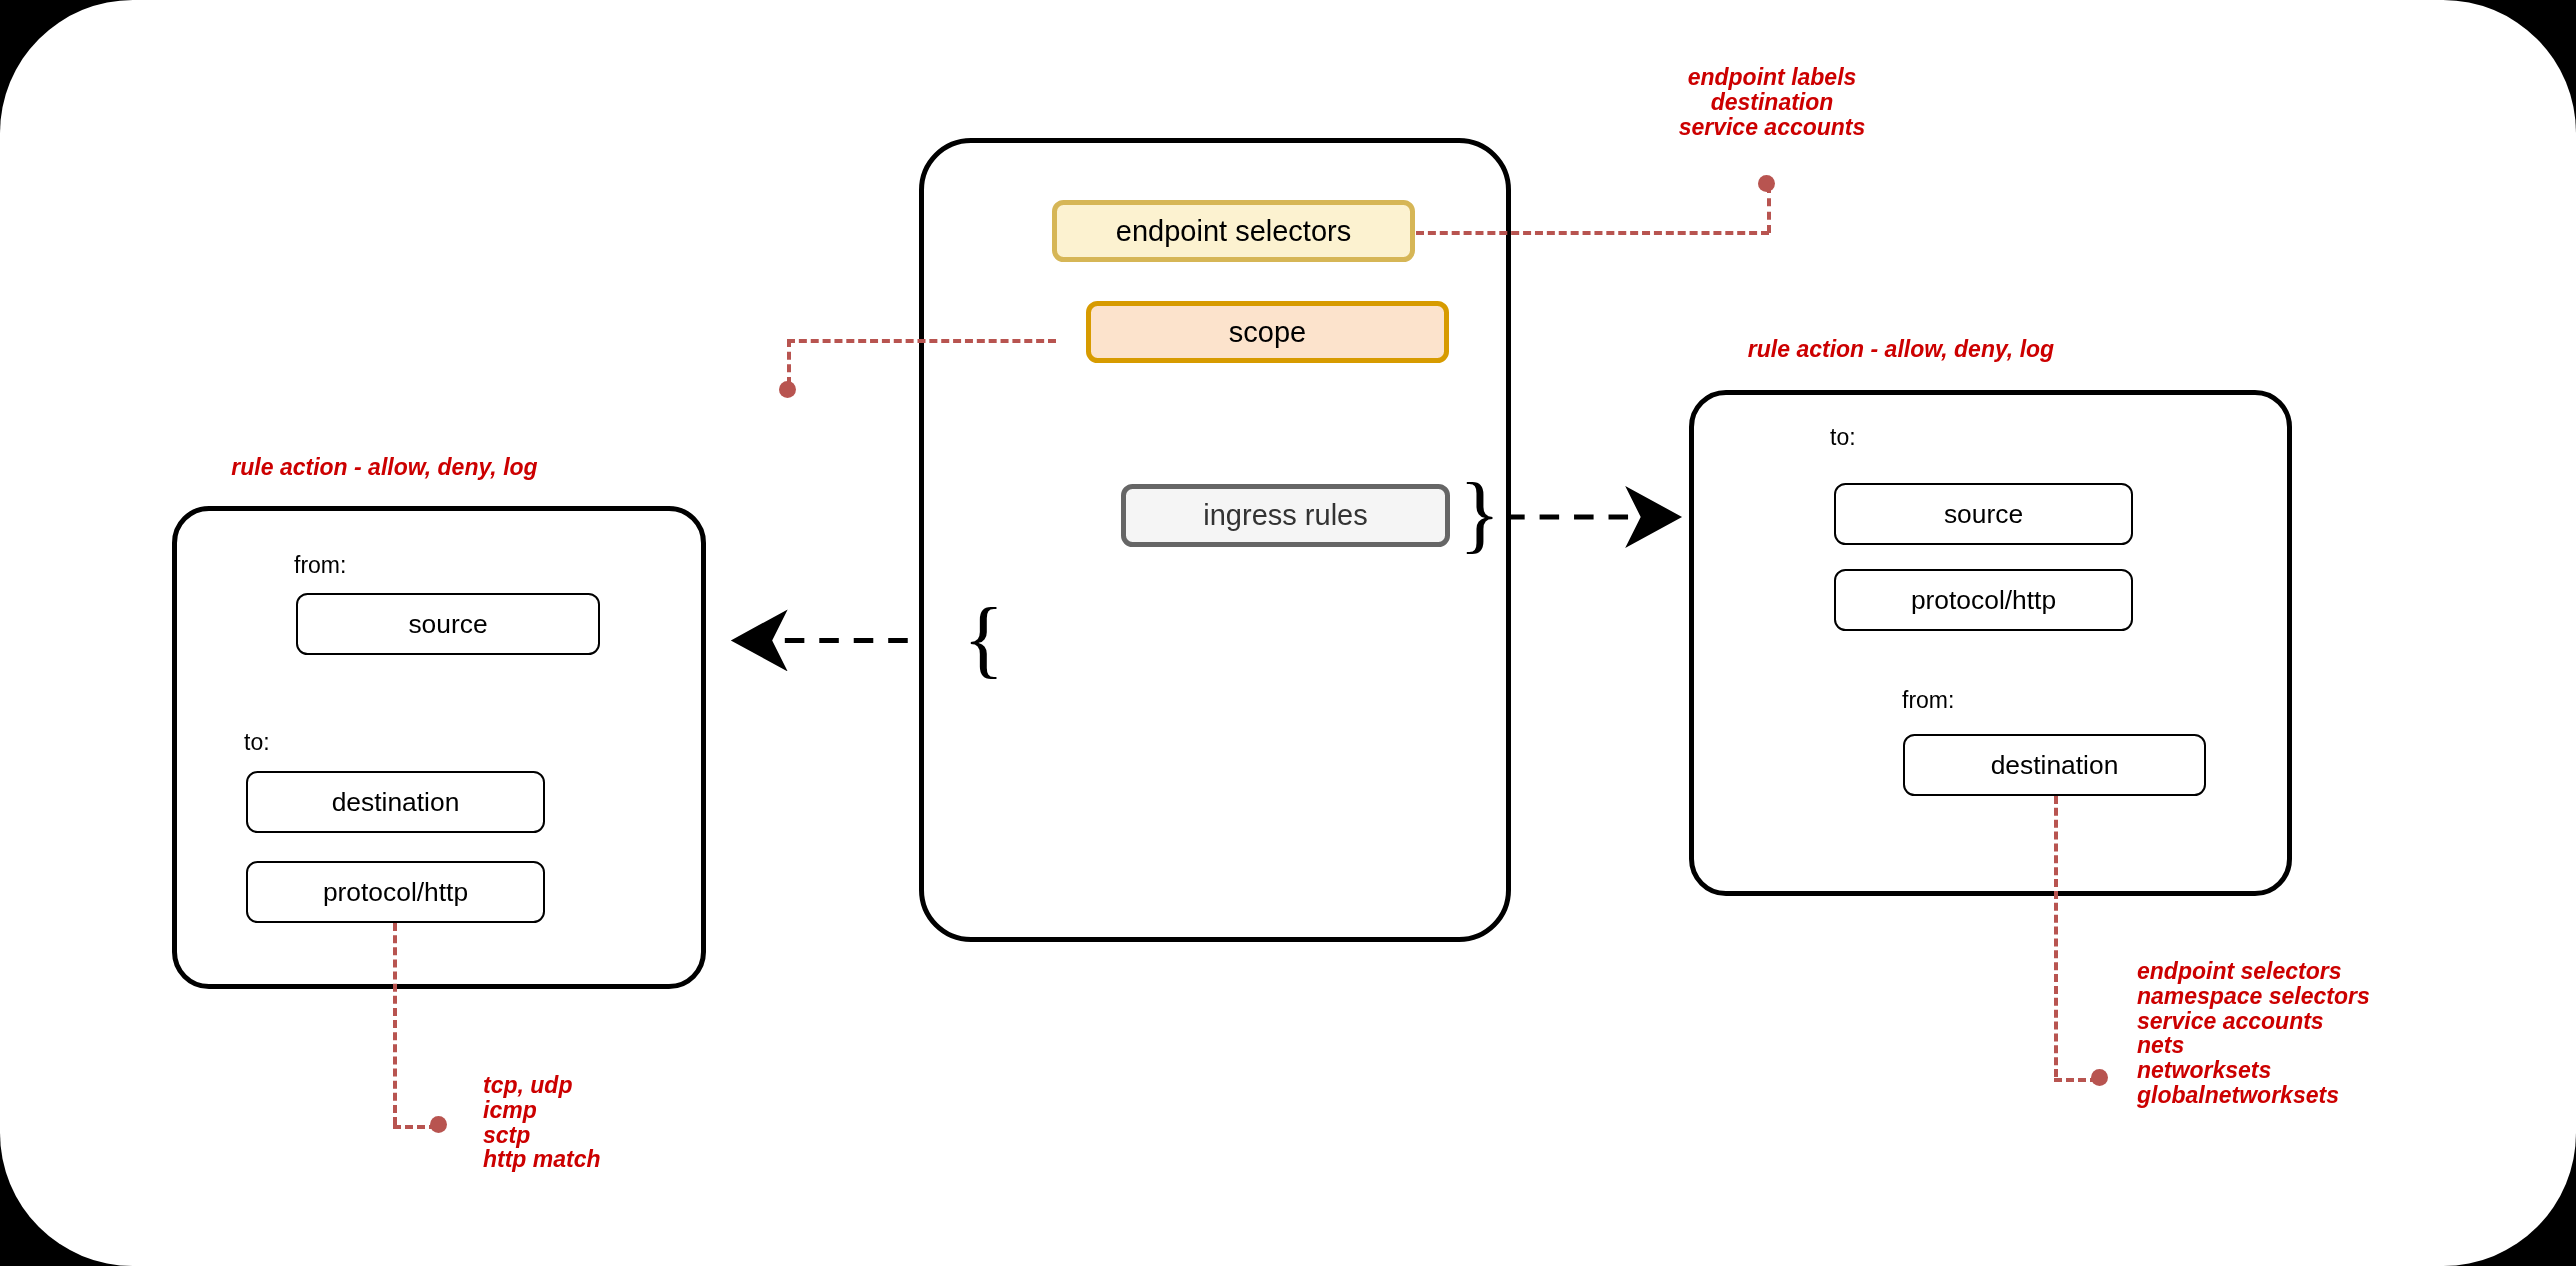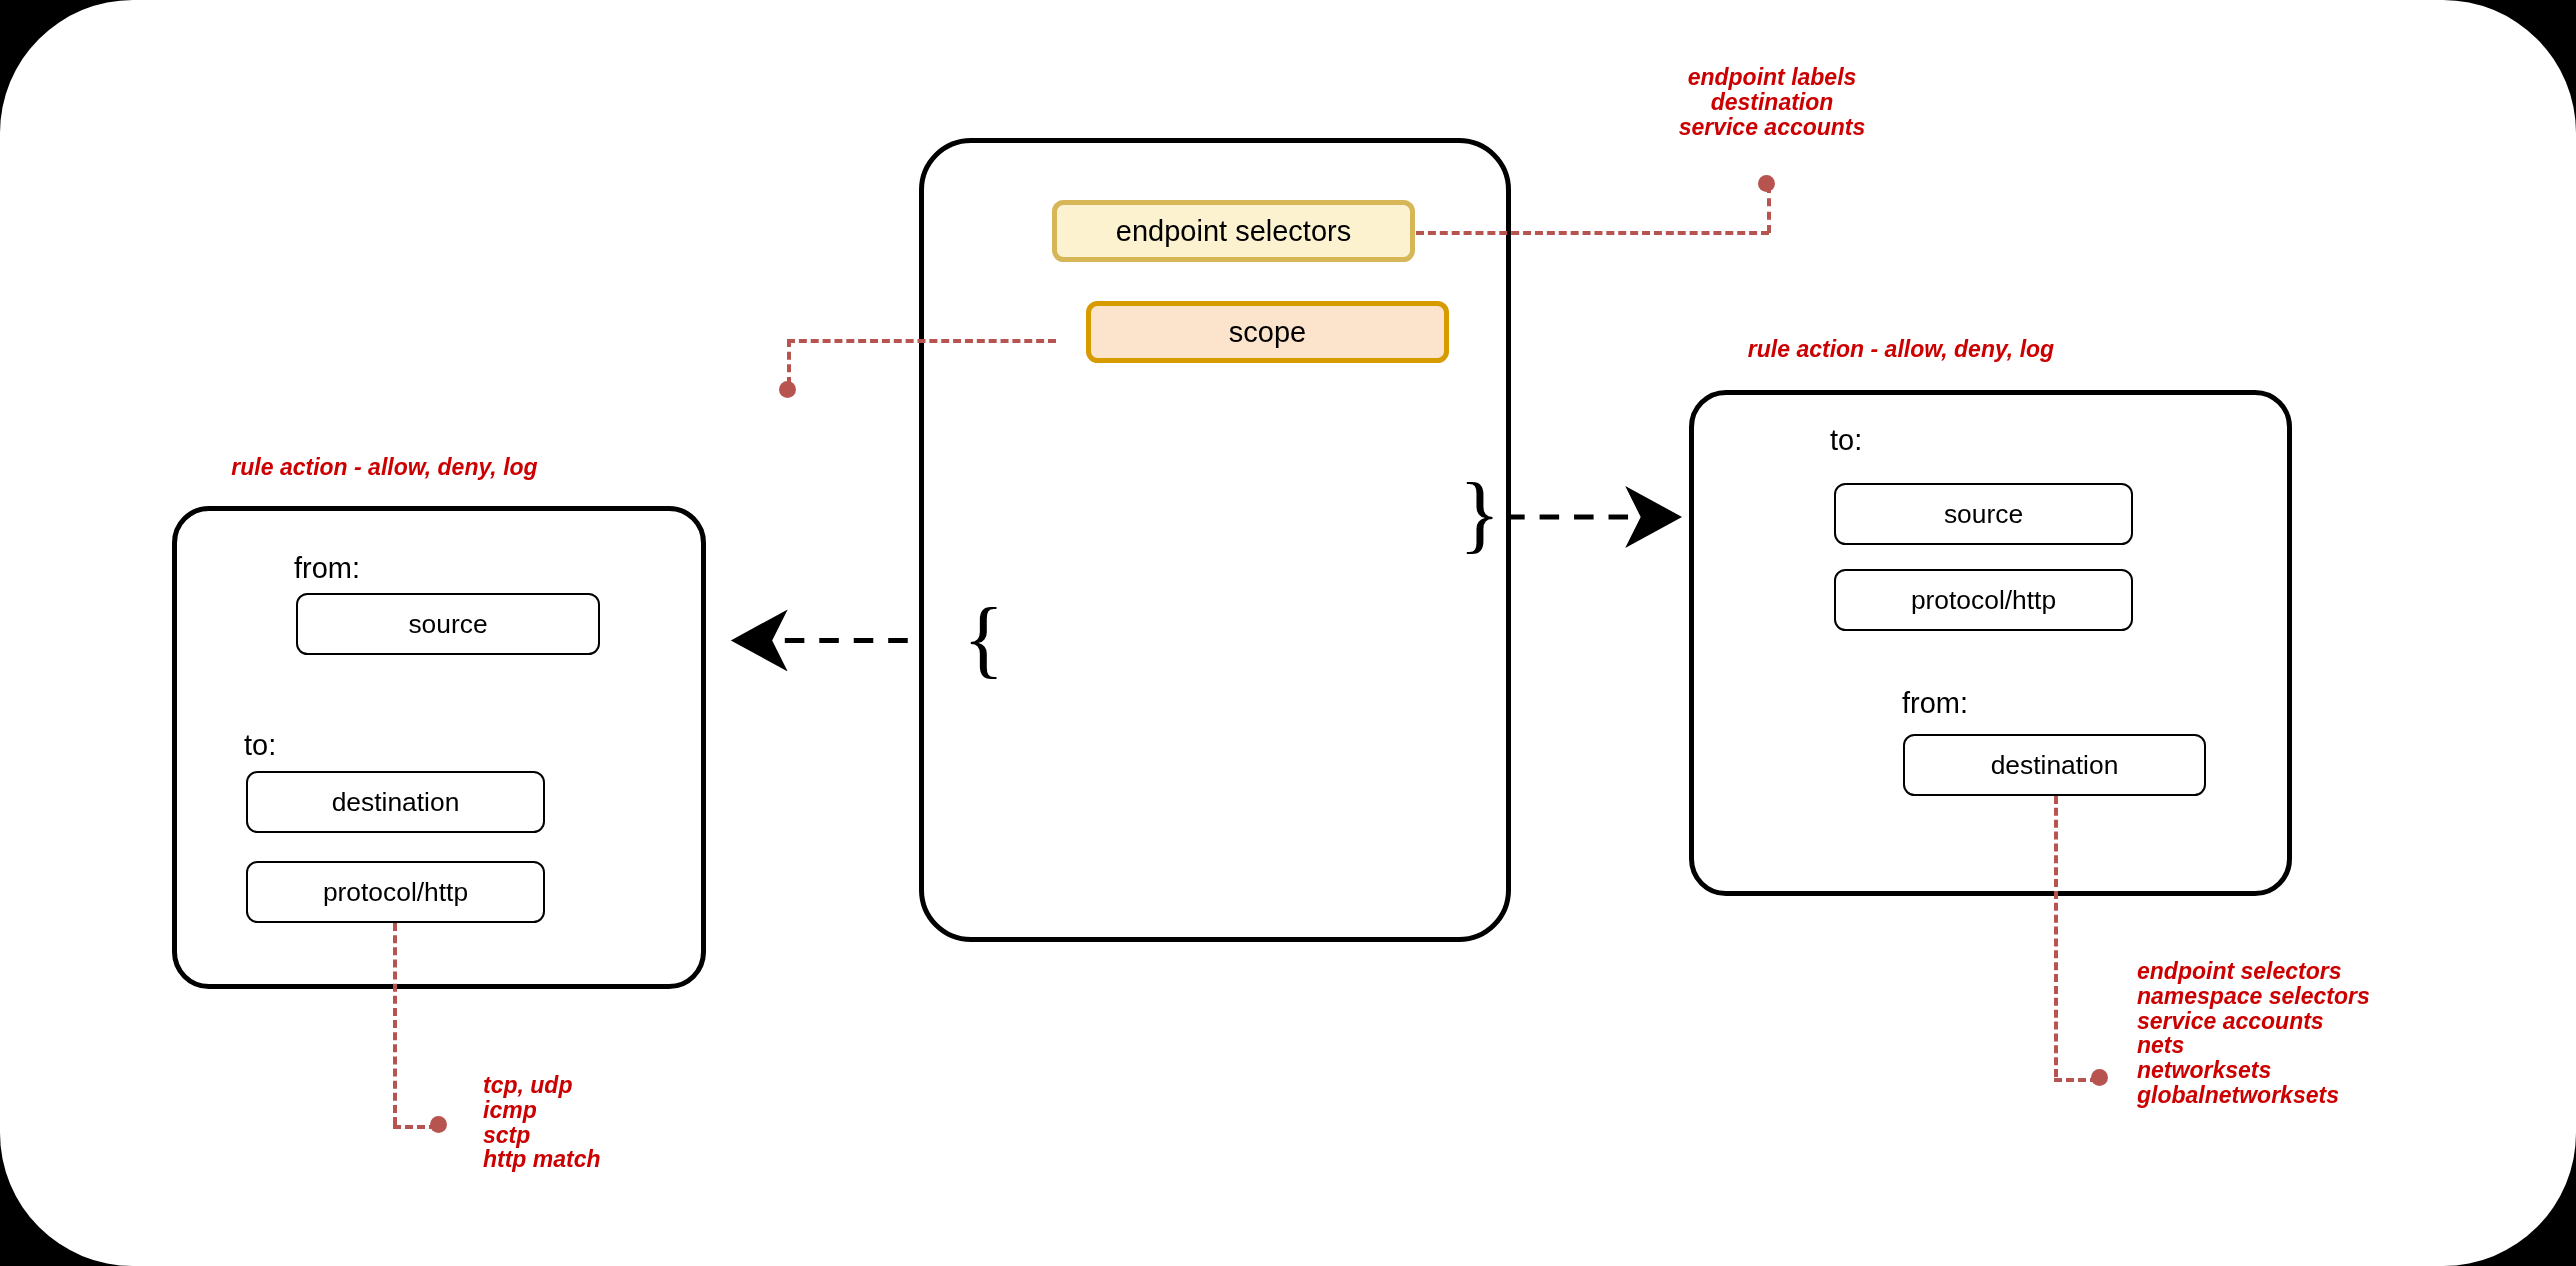--- a/index.html
+++ b/index.html
@@ -42,21 +42,21 @@
     display:flex;align-items:center;justify-content:center;
     font-size:29px;color:#000;line-height:1;
   }
   .cbox.yellow{background:#FCF2D0;border:5.2px solid #D6B656;}
   .cbox.orange{background:#FCE3CC;border:5.2px solid #D79B00;}
   .cbox.grey  {background:#F5F5F5;border:5.2px solid #666666;color:#333;}
 
   
   .seclabel{
     position:absolute;
-    font-size:29px;color:#000;line-height:1;white-space:nowrap;
+    font-size:23px;color:#000;line-height:1;white-space:nowrap;
   }
 
   
   .anno{
     position:absolute;
     color:#CC0000;
     font-size:23px;
     font-weight:bold;
     font-style:italic;
     line-height:1.08;
@@ -107,20 +107,23 @@
   <div class="panel" style="left:919px;top:138px;width:592px;height:804px;border-radius:52px;"></div>
 
   <div class="cbox yellow" style="left:1052px;top:200px;width:363px;height:62px;">
     <span>endpoint selectors</span>
   </div>
 
   <div class="cbox orange" style="left:1052px;top:301px;width:363px;height:62px;margin-left:34px;">
     <span>scope</span>
   </div>
 
+  <div class="cbox grey" style="left:1121px;top:484px;width:329px;height:63px;">
+    <span>ingress rules</span>
+  </div>
   <div class="brace" style="left:1459px;top:470px;">}</div>
 
   <div class="brace" style="left:963px;top:595px;">{</div>
 
   <div class="anno center" style="left:195px;top:455px;width:379px;">rule action - allow, deny, log</div>
 
   <div class="panel" style="left:172px;top:506px;width:534px;height:483px;"></div>
 
   <div class="seclabel" style="left:294px;top:554px;">from:</div>
 

